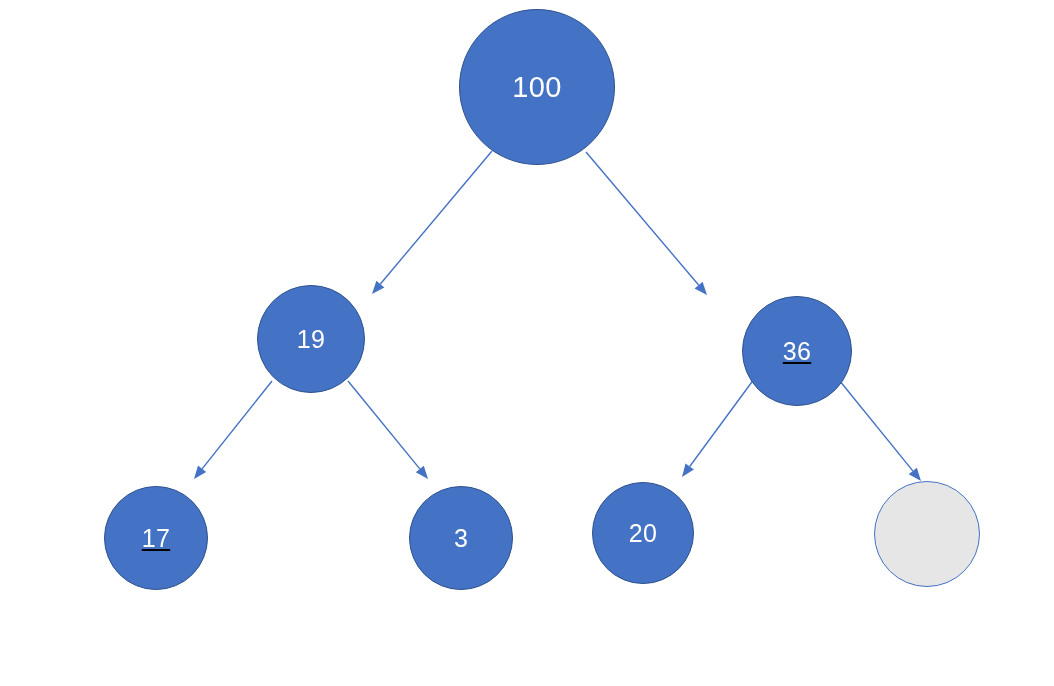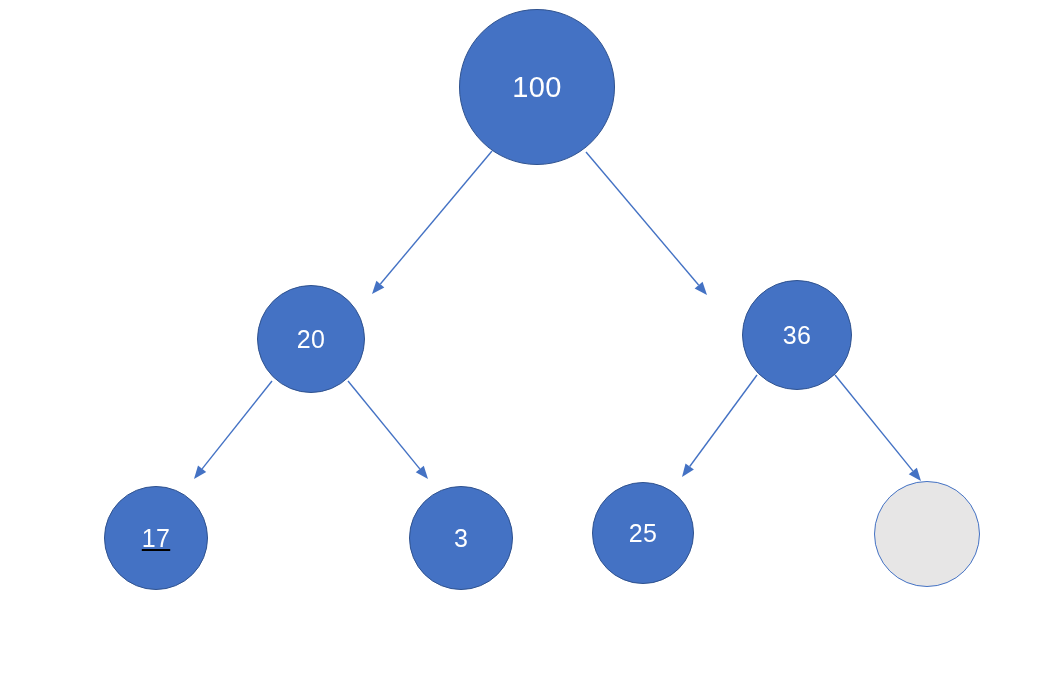--- a/index.html
+++ b/index.html
@@ -78,32 +78,32 @@
         <line x1="835" y1="375" x2="912.8094688607213" y2="470.90469417716804" stroke="#4472C4" stroke-width="1.4"></line>
         <polygon points="921,481 908.7713465315885,474.18090663287956 916.847591189854,467.6284817214565" fill="#4472C4"></polygon>
       </g>
     </svg>
 
   <div id="nodes">
       <div class="node node-filled" style="left: 459px; top: 9px; width: 156px; height: 156px;">
         <span class="node-label" style="font-size: 29px; text-align: right;">100</span>
       </div>
       <div class="node node-filled" style="left: 257px; top: 285px; width: 108px; height: 108px;">
-        <span class="node-label" style="font-size: 25px;">20</span>
+        <span class="node-label" style="font-size: 25px;">19</span>
       </div>
-      <div class="node node-filled" style="left: 742px; top: 280px; width: 110px; height: 110px;">
+      <div class="node node-filled" style="left: 742px; top: 296px; width: 110px; height: 110px; text-decoration: underline;">
         <span class="node-label" style="font-size: 25px;">36</span>
       </div>
       <div class="node node-filled" style="left: 104px; top: 486px; width: 104px; height: 104px; text-decoration: underline;">
         <span class="node-label" style="font-size: 25px;">17</span>
       </div>
       <div class="node node-filled" style="left: 409px; top: 486px; width: 104px; height: 104px;">
         <span class="node-label" style="font-size: 25px;">3</span>
       </div>
       <div class="node node-filled" style="left: 592px; top: 482px; width: 102px; height: 102px;">
-        <span class="node-label" style="font-size: 25px;">25</span>
+        <span class="node-label" style="font-size: 25px;">20</span>
       </div>
       <div class="node node-empty" style="left: 874px; top: 481px; width: 106px; height: 106px;">
         <span class="node-label" style="font-size: 25px;"></span>
       </div>
     </div>
 
 </div>
 
 </body></html>

